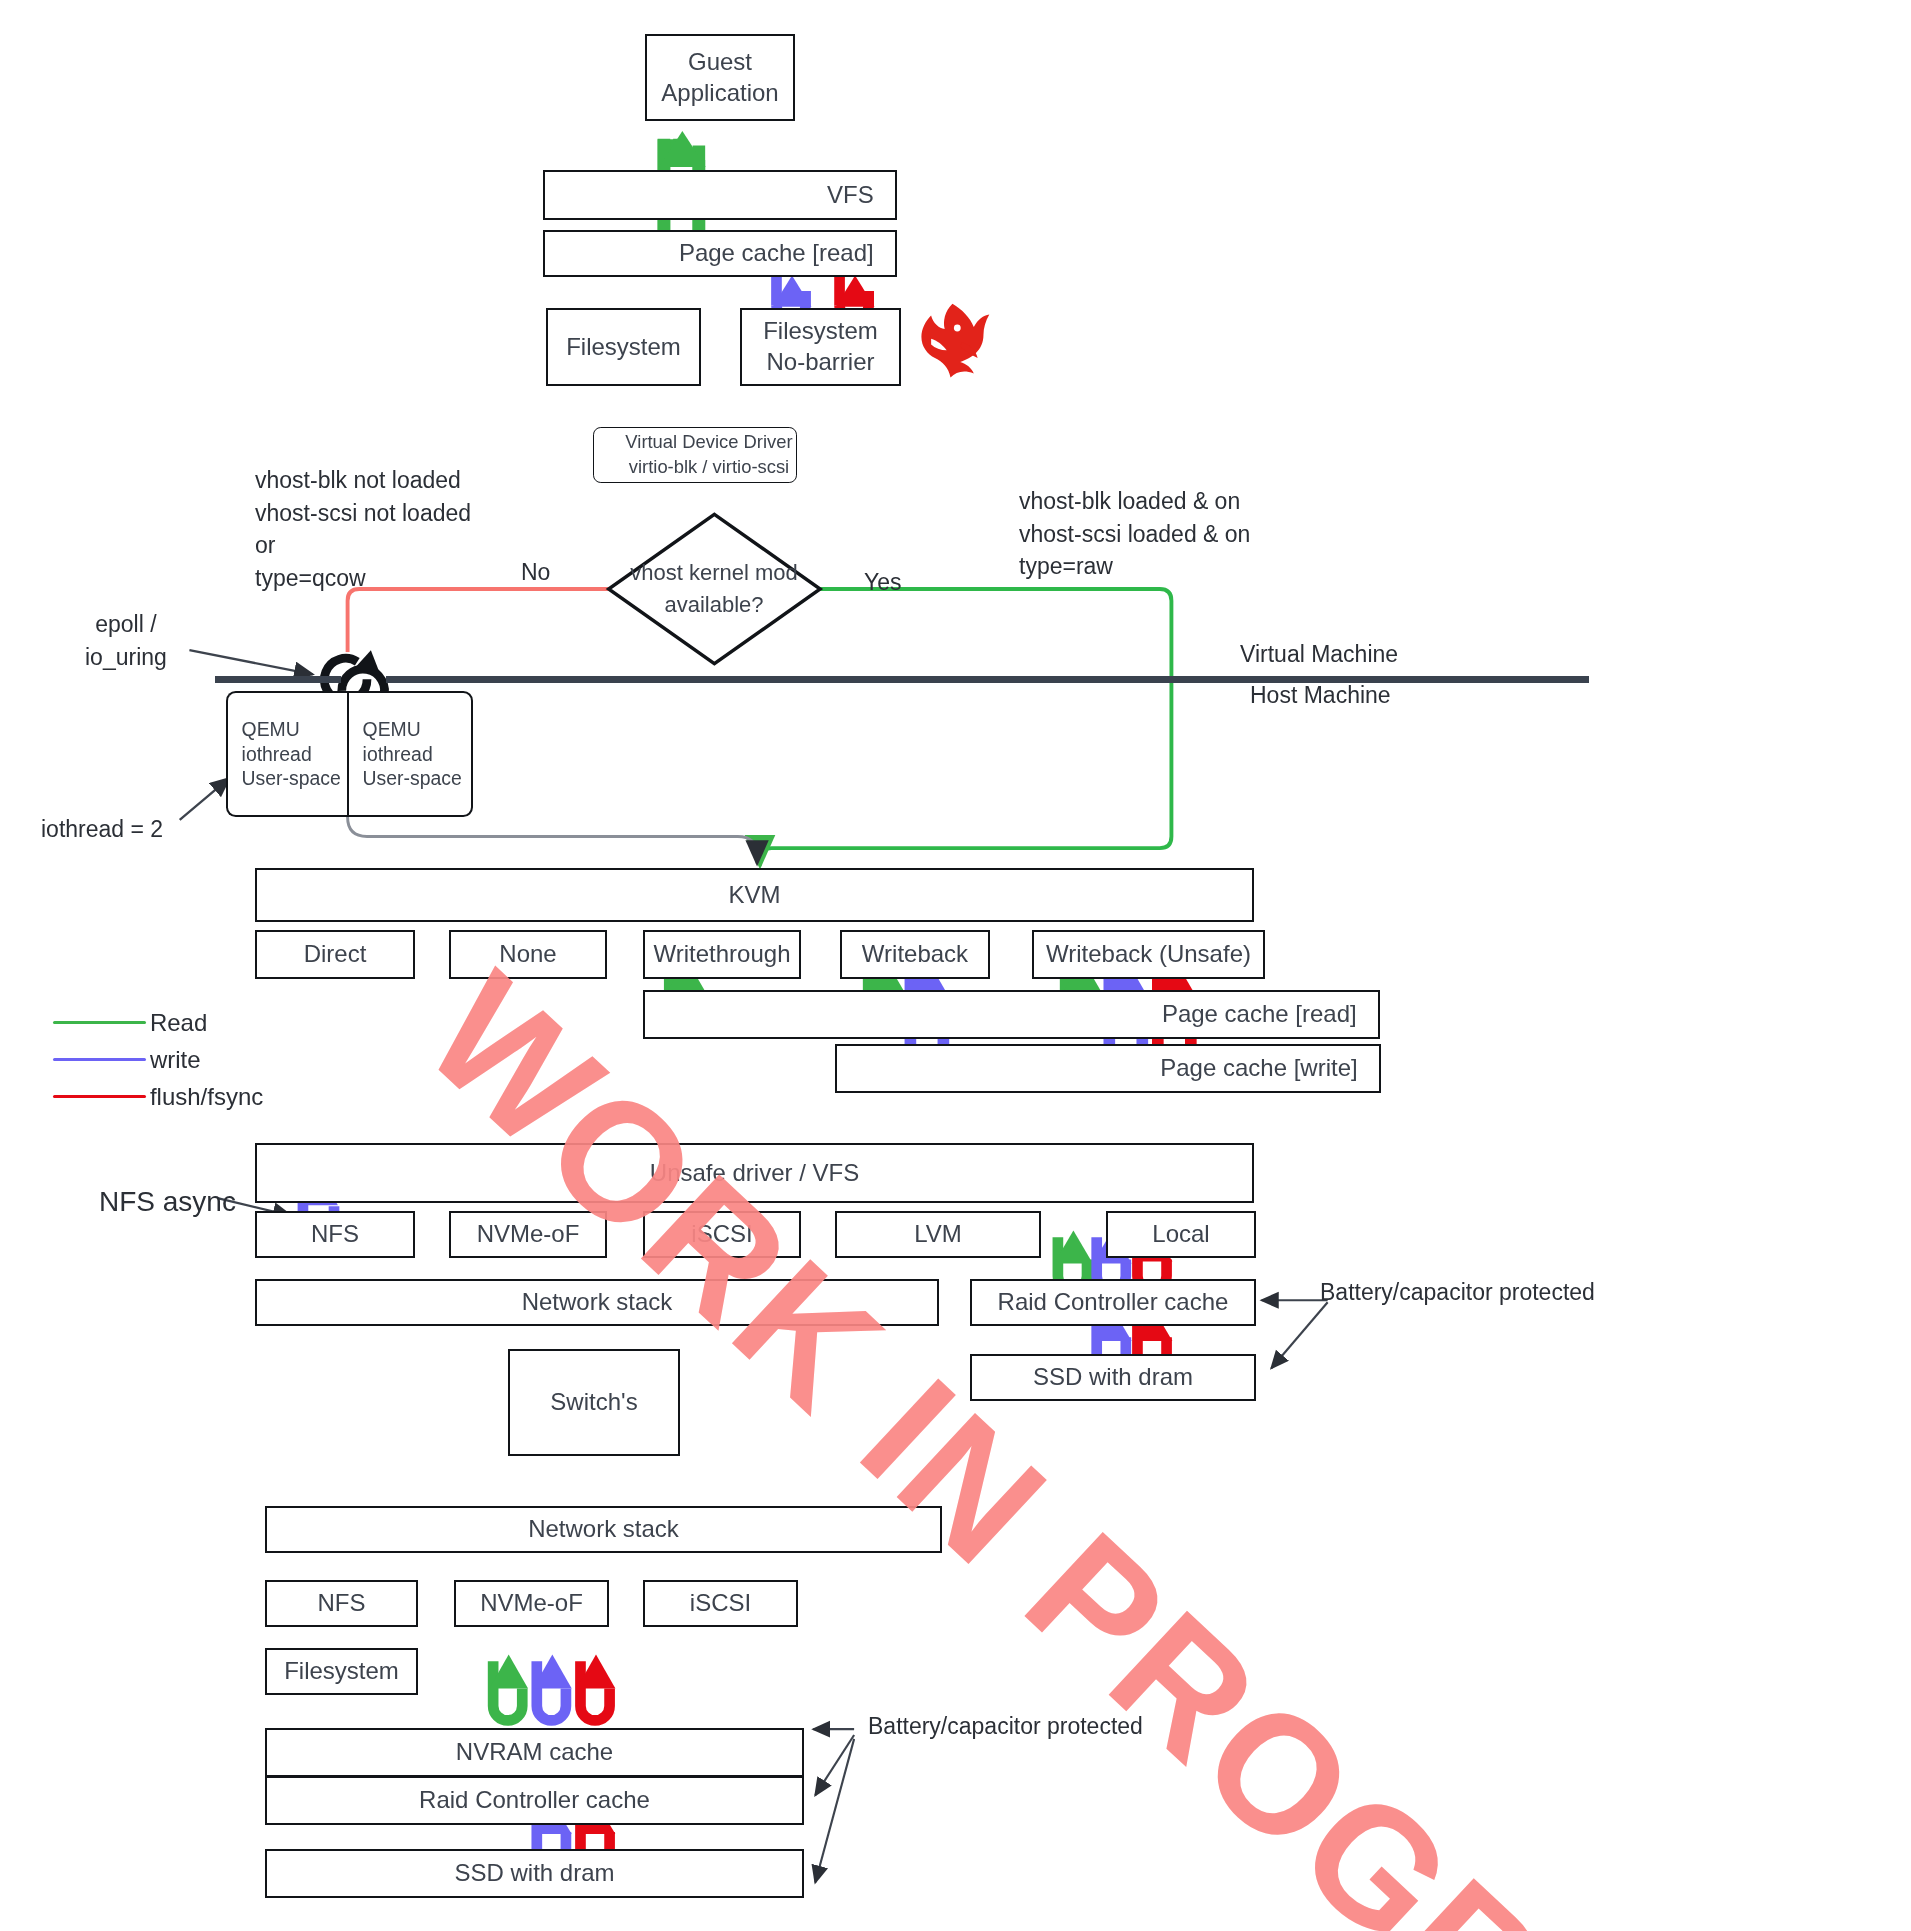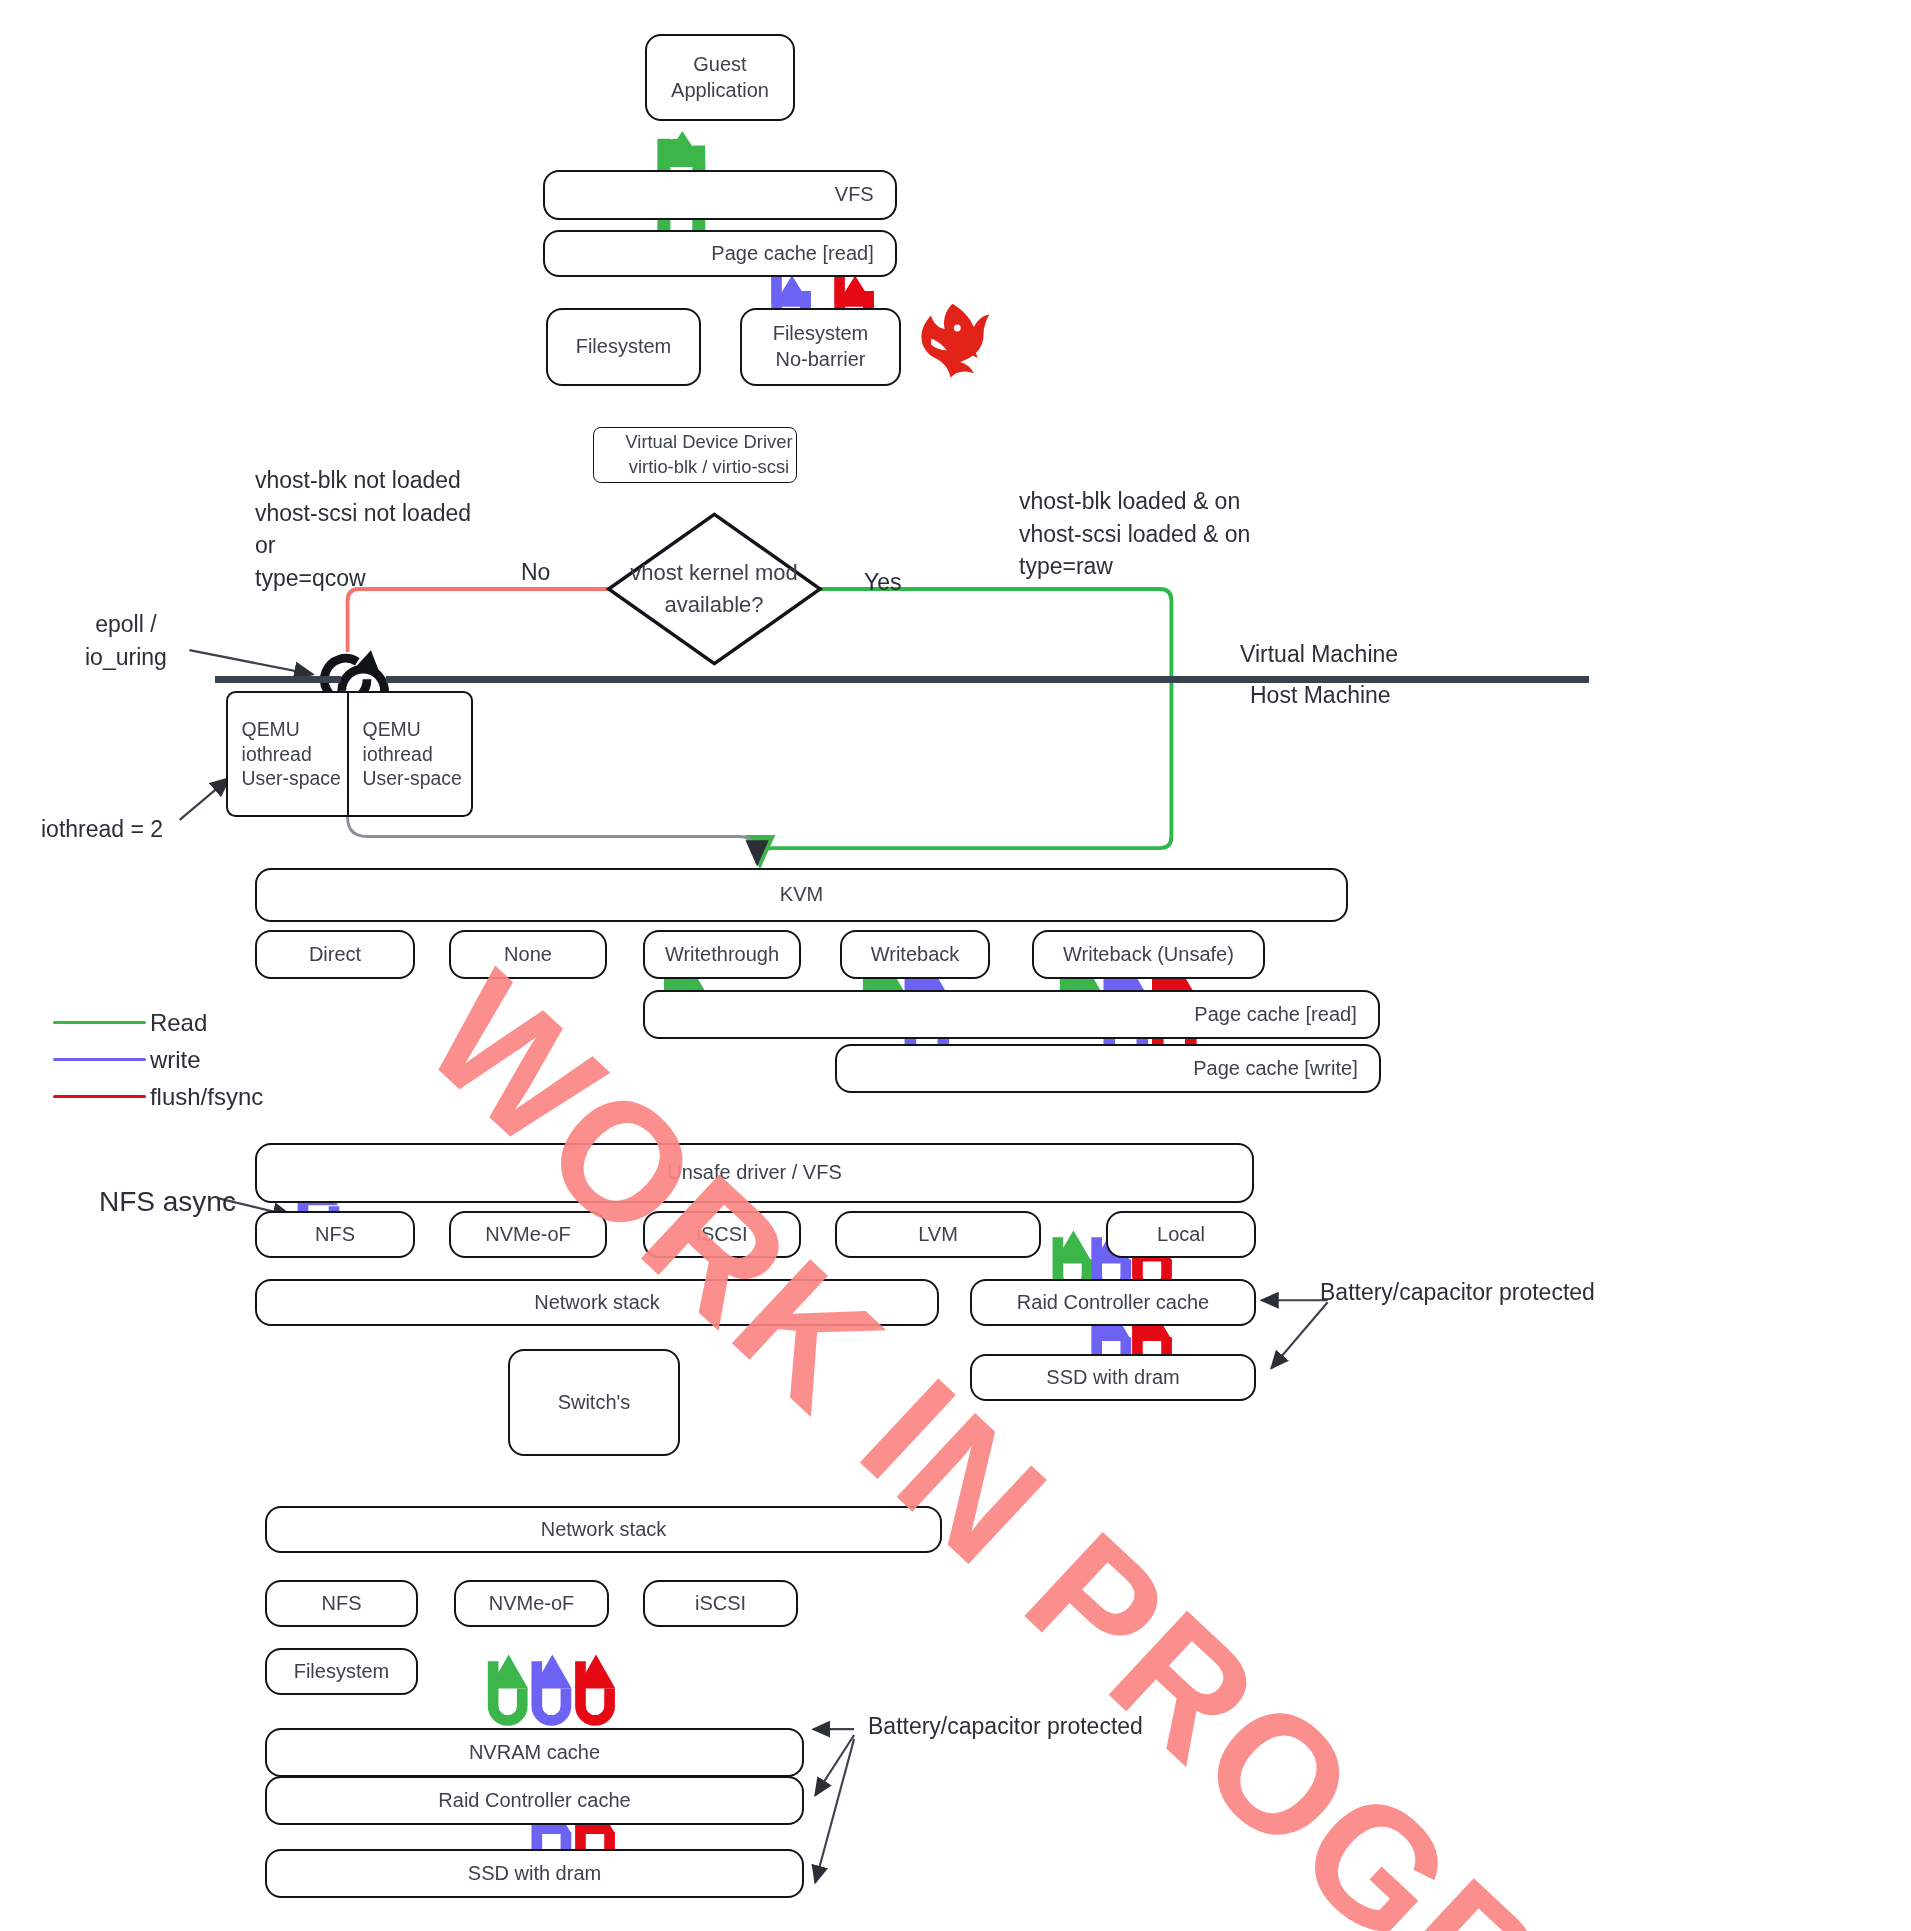--- a/index.html
+++ b/index.html
@@ -22,28 +22,28 @@
     position: absolute;
     left: 0; top: 0;
     width: 1912px;
     height: 1931px;
     pointer-events: none;
   }
   .node {
     position: absolute;
     box-sizing: border-box;
     border: 2.4px solid #111418;
-    border-radius: 16px;
+    border-radius: 0;
     background: #ffffff;
     display: flex;
     align-items: center;
     justify-content: center;
     text-align: center;
     color: #3d434d;
-    font-size: 20px;
+    font-size: 24px;
     line-height: 1.28;
     white-space: pre-line;
     z-index: 3;
   }
   .node.right-label {
     justify-content: flex-end;
     padding-right: 21.3px;
   }
   .node.small {
     font-size: 18.4px;
@@ -358,21 +358,21 @@
   <div class="plain-text" style="left:41px; top:813px;">iothread = 2</div>
   <div class="plain-text sm" style="left:99px; top:1182px;">NFS async</div>
 
   <div class="node compact" style="left:226px; top:691px; width:121px; height:126px; justify-content:flex-start; padding-left:13.6px; text-align:left; border-right:none; border-top-right-radius:0; border-bottom-right-radius:0;">QEMU
 iothread
 User-space</div>
   <div class="node compact" style="left:347px; top:691px; width:126px; height:126px; justify-content:flex-start; padding-left:13.6px; text-align:left; border-top-left-radius:0; border-bottom-left-radius:0;">QEMU
 iothread
 User-space</div>
 
-  <div class="node" style="left:255px; top:868px; width:1093px; height:54px;">KVM</div>
+  <div class="node" style="left:255px; top:868px; width:999px; height:54px;">KVM</div>
 
   <div class="node" style="left:255px; top:930px; width:160px; height:49px;">Direct</div>
   <div class="node" style="left:449px; top:930px; width:158px; height:49px;">None</div>
   <div class="node" style="left:643px; top:930px; width:158px; height:49px;">Writethrough</div>
   <div class="node" style="left:840px; top:930px; width:150px; height:49px;">Writeback</div>
   <div class="node" style="left:1032px; top:930px; width:233px; height:49px;">Writeback (Unsafe)</div>
 
   <div class="node right-label" style="left:643px; top:990px; width:737px; height:49px;">Page cache [read]</div>
   <div class="node right-label" style="left:835px; top:1044px; width:546px; height:49px;">Page cache [write]</div>
 

